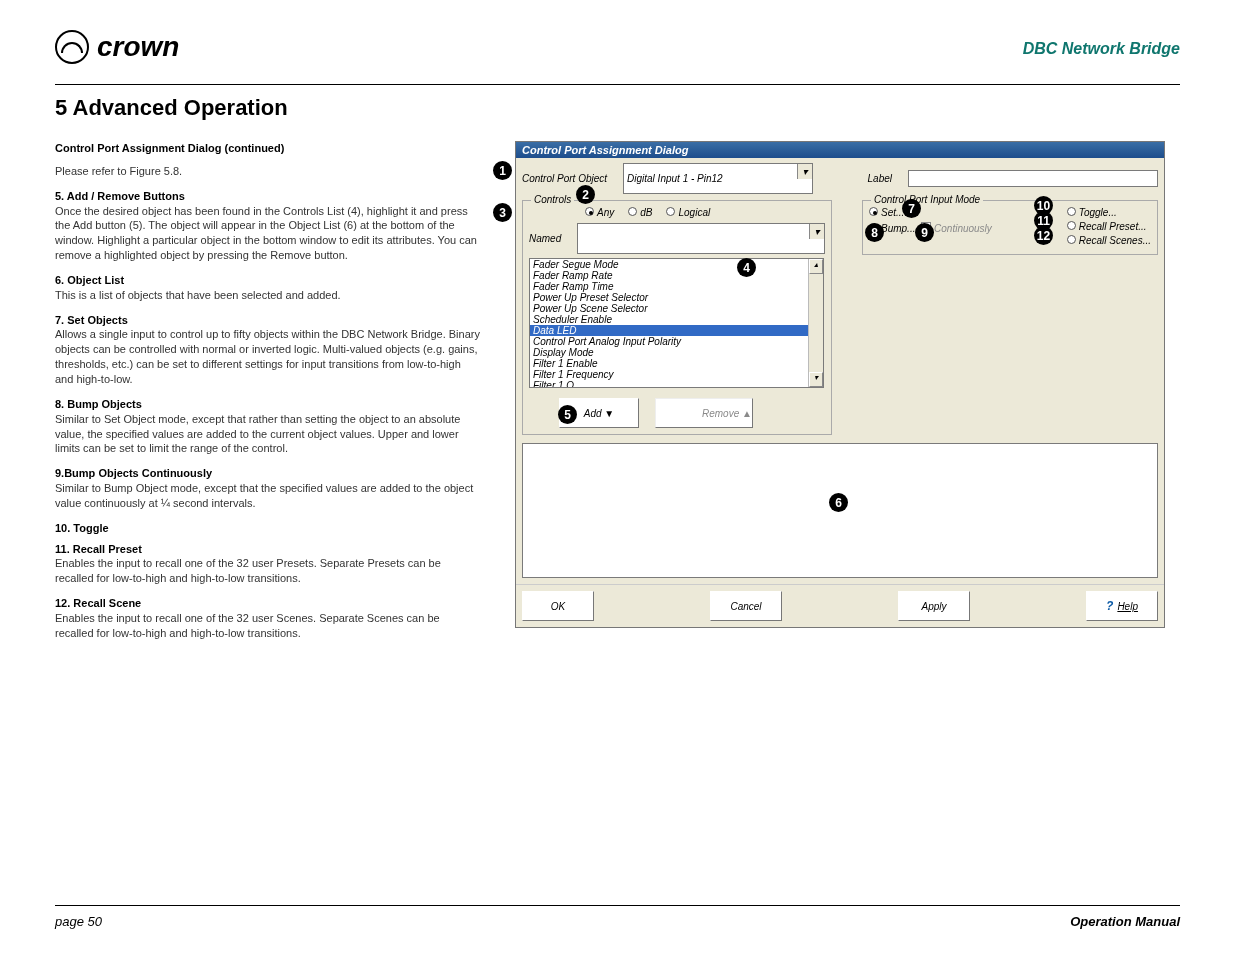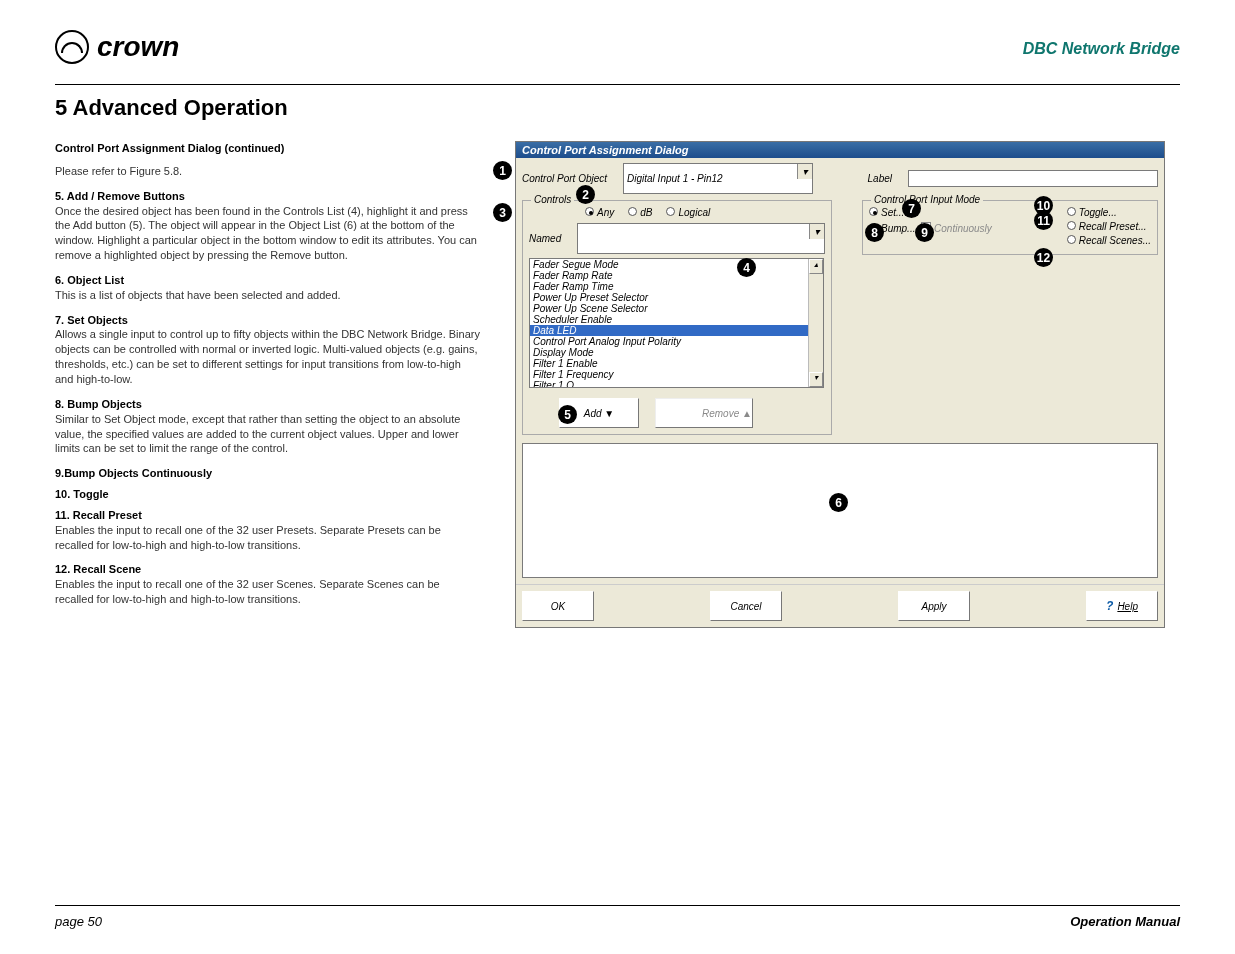--- a/index.html
+++ b/index.html
@@ -139,20 +139,21 @@
       <div class="h">6. Object List</div>
       <div class="para">This is a list of objects that have been selected and added.</div>
 
       <div class="h">7. Set Objects</div>
       <div class="para">Allows a single input to control up to fifty objects within the DBC Network Bridge. Binary objects can be controlled with normal or inverted logic. Multi-valued objects (e.g. gains, thresholds, etc.) can be set to different settings for input transitions from low-to-high and high-to-low.</div>
 
       <div class="h">8. Bump Objects</div>
       <div class="para">Similar to Set Object mode, except that rather than setting the object to an absolute value, the specified values are added to the current object values. Upper and lower limits can be set to limit the range of the control.</div>
 
       <div class="h">9.Bump Objects Continuously</div>
+      <div class="para">Similar to Bump Object mode, except that the specified values are added to the object value continuously at ¼ second intervals.</div>
 
       <div class="h">10. Toggle</div>
 
       <div class="h">11. Recall Preset</div>
       <div class="para">Enables the input to recall one of the 32 user Presets. Separate Presets can be recalled for low-to-high and high-to-low transitions.</div>
 
       <div class="h">12. Recall Scene</div>
       <div class="para">Enables the input to recall one of the 32 user Scenes. Separate Scenes can be recalled for low-to-high and high-to-low transitions.</div>
     </div>
 
@@ -262,21 +263,21 @@
         <div class="marker" style="top:44px; left:61px;">2</div>
         <div class="marker" style="top:62px; left:-22px;">3</div>
         <div class="marker" style="top:117px; left:222px;">4</div>
         <div class="marker" style="top:264px; left:43px;">5</div>
         <div class="marker" style="top:352px; left:314px;">6</div>
         <div class="marker" style="top:58px; left:387px;">7</div>
         <div class="marker" style="top:82px; left:350px;">8</div>
         <div class="marker" style="top:82px; left:400px;">9</div>
         <div class="marker" style="top:55px; left:519px;">10</div>
         <div class="marker" style="top:70px; left:519px;">11</div>
-        <div class="marker" style="top:85px; left:519px;margin-top:22px;">12</div>
+        <div class="marker" style="top:85px; left:519px;">12</div>
       </div>
 
     </div>
   </div>
 
   <hr class="hr2">
   <div class="footer">
     <span>page 50</span>
     <span style="font-weight:bold;">Operation Manual</span>
   </div>

